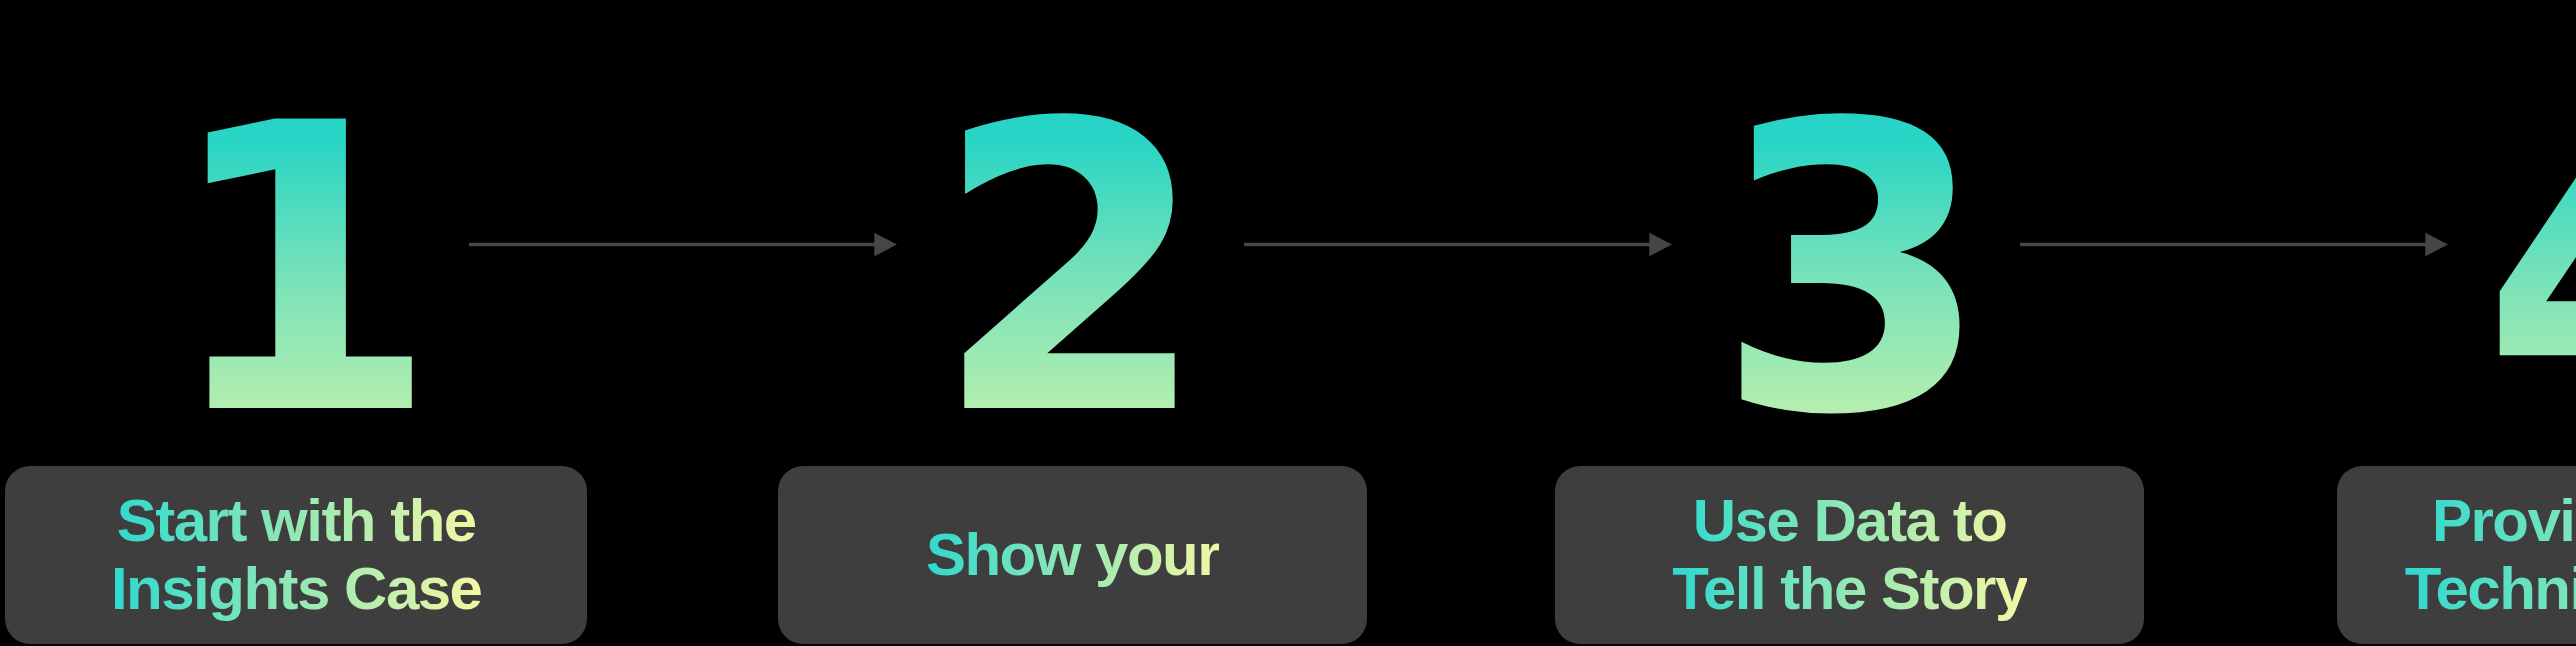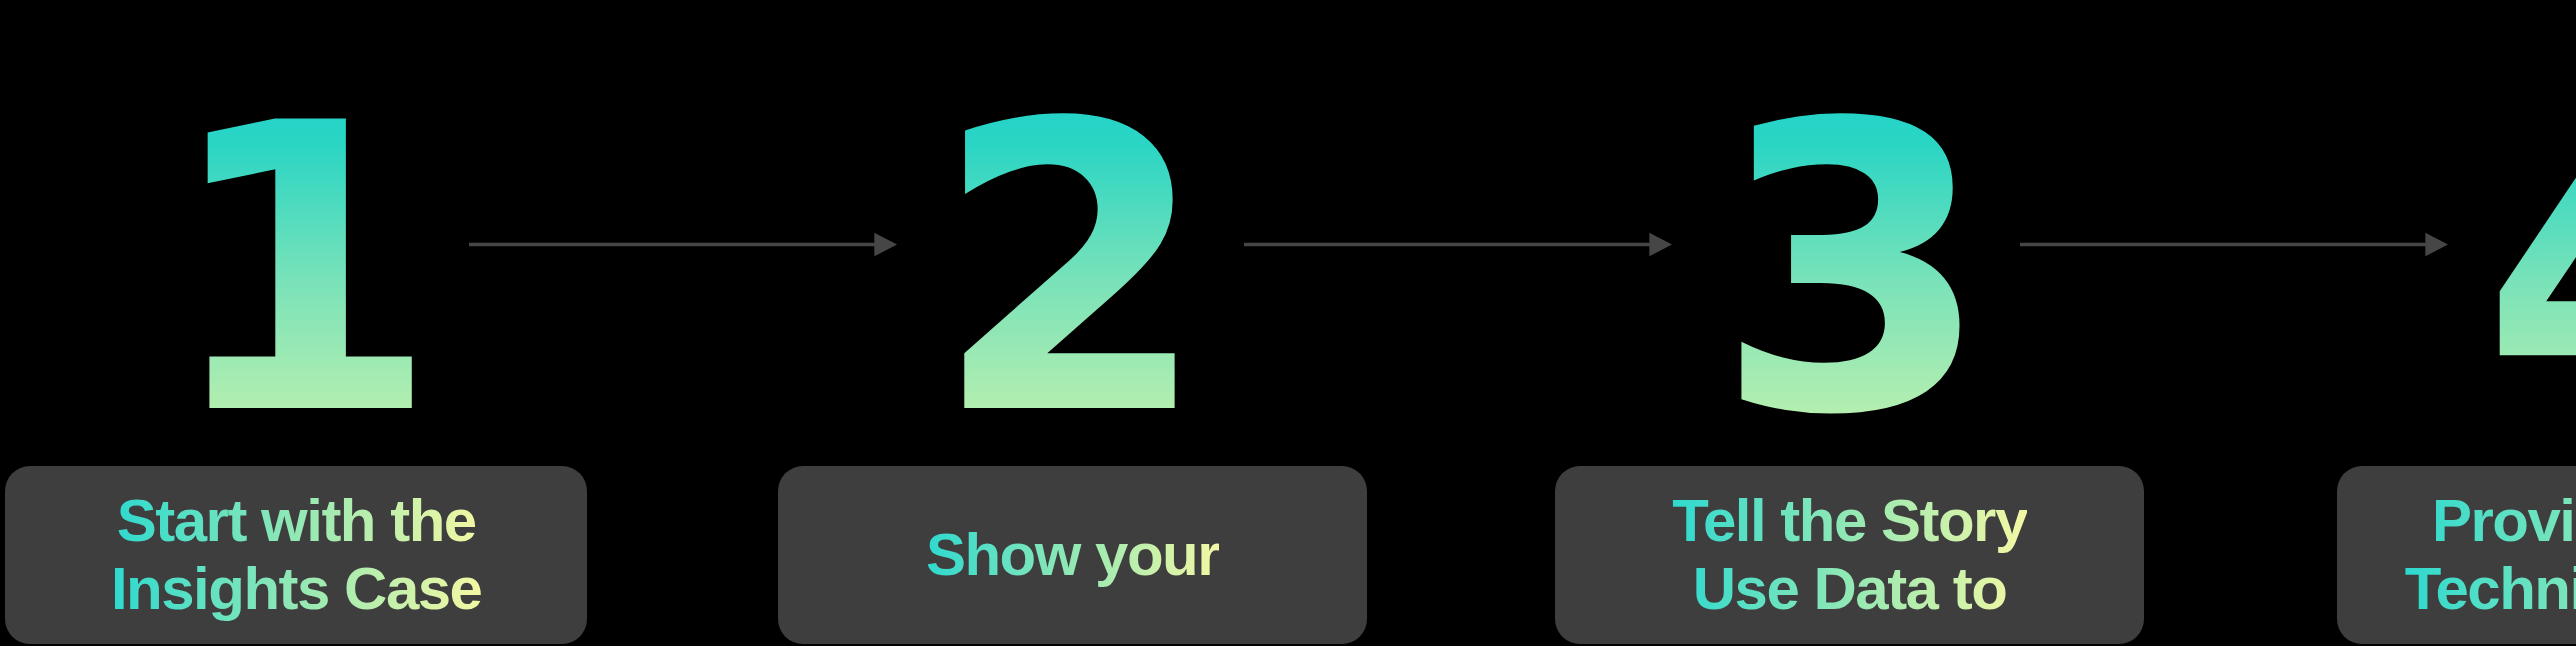--- a/index.html
+++ b/index.html
@@ -108,22 +108,22 @@
   </div>
 
   <div class="card c2">
     <div class="card-text">
       <div>Show your</div>
     </div>
   </div>
 
   <div class="card c3">
     <div class="card-text">
+      <div>Use Data to</div>
       <div>Tell the Story</div>
-      <div>Use Data to</div>
     </div>
   </div>
 
   <div class="card c4">
     <div class="card-text">
       <div>Provide Some</div>
       <div>Technical Depth</div>
     </div>
   </div>
 

